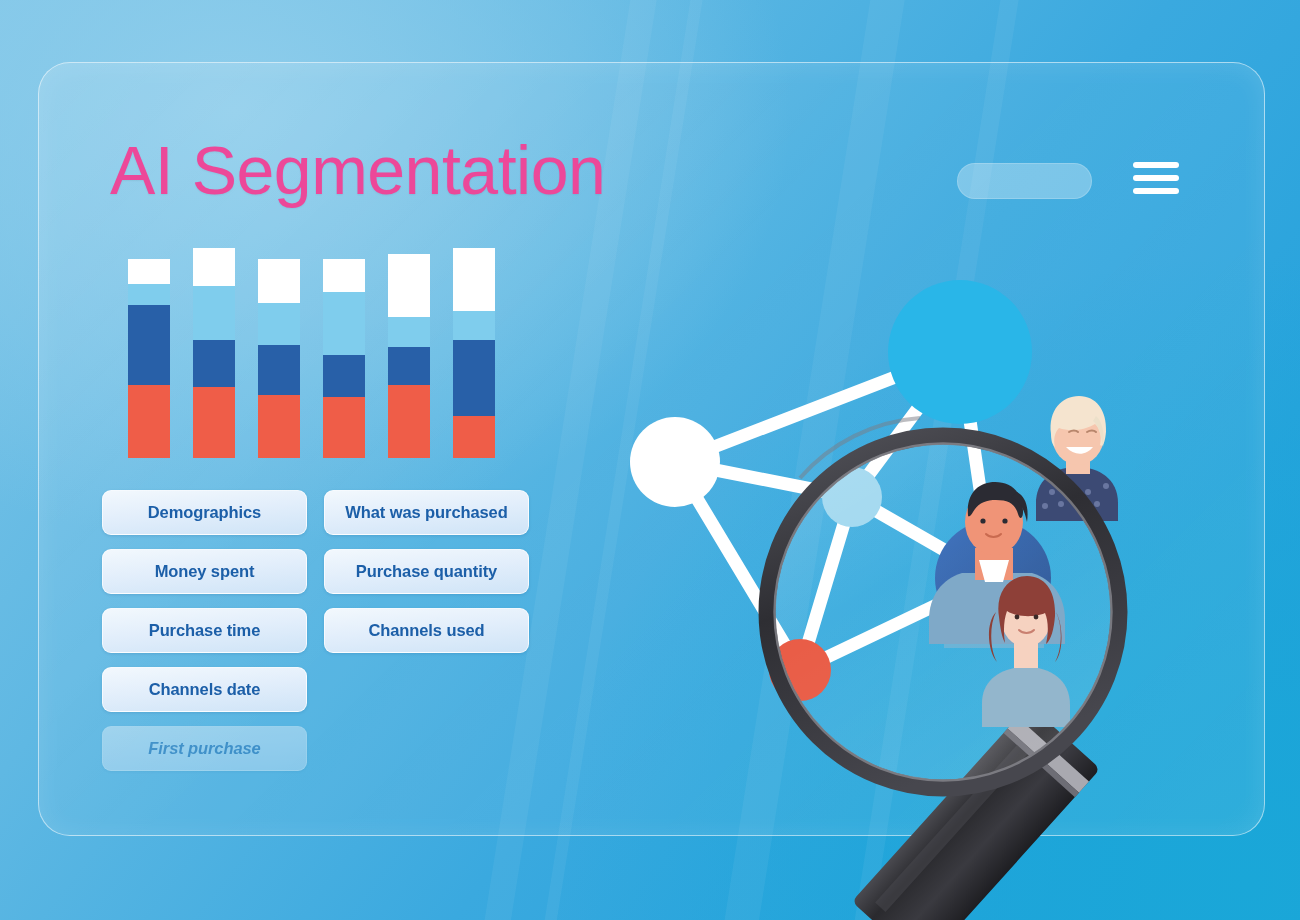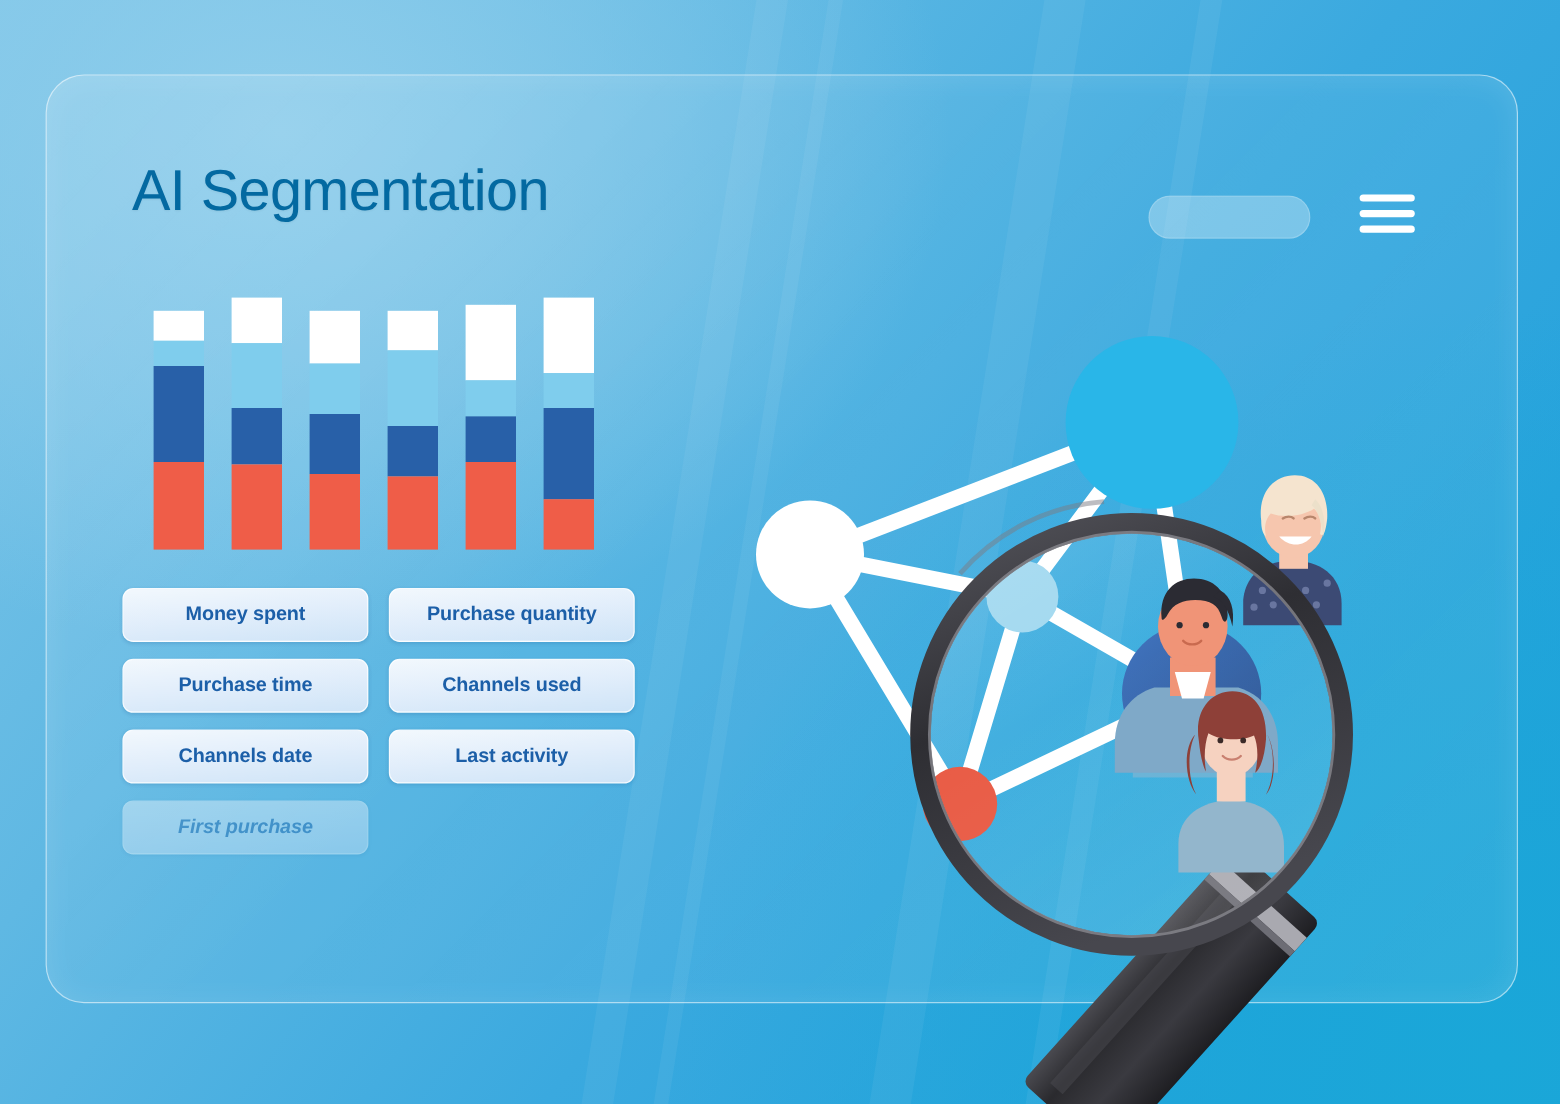--- a/index.html
+++ b/index.html
@@ -25,22 +25,22 @@
     position:absolute; left:38px; top:62px; width:1227px; height:774px;
     border-radius:32px;
     border:1.6px solid rgba(255,255,255,.55);
     background:linear-gradient(135deg, rgba(255,255,255,.12) 0%, rgba(255,255,255,.05) 45%, rgba(255,255,255,.09) 100%);
     box-shadow:0 2px 26px rgba(255,255,255,.10) inset;
   }
 
   
   .page-title {
     position:absolute; left:110px; top:136px;
-    font-size:48px; font-weight:300; letter-spacing:-0.5px;
-    color:#0369a1; line-height:1; white-space:nowrap;
+    font-size:68px; font-weight:300; letter-spacing:-0.5px;
+    color:#ec4899; line-height:1; white-space:nowrap;
     text-shadow:0 1px 2px rgba(0,0,0,.06);
   }
   .search-pill {
     position:absolute; left:957px; top:163px; width:135px; height:36px;
     border-radius:18px; background:rgba(255,255,255,.30);
     border:1px solid rgba(255,255,255,.18);
   }
   .menu-btn { position:absolute; left:1133px; top:162px; width:46px; height:38px; }
   .menu-btn span {
     display:block; height:6px; border-radius:3px; background:#fff; margin-bottom:7px;
@@ -125,30 +125,33 @@
     <div class="bar" style="left: 325px;">
       <div class="seg" style="height: 63px; background: rgb(255, 255, 255);"></div>
       <div class="seg" style="height: 29.4px; background: rgb(127, 205, 237);"></div>
       <div class="seg" style="height: 75.6px; background: rgb(40, 96, 168);"></div>
       <div class="seg" style="height: 42px; background: rgb(239, 93, 72);"></div>
     </div>
   </div>
 
 <div class="chips" id="chips">
     <div class="chip-row">
+      <div class="chip">Demographics</div>
+      <div class="chip">What was purchased</div>
+    </div>
+    <div class="chip-row">
       <div class="chip">Money spent</div>
       <div class="chip">Purchase quantity</div>
     </div>
     <div class="chip-row">
       <div class="chip">Purchase time</div>
       <div class="chip">Channels used</div>
     </div>
     <div class="chip-row">
       <div class="chip">Channels date</div>
-      <div class="chip">Last activity</div>
     </div>
     <div class="chip-row">
       <div class="chip faded">First purchase</div>
     </div>
   </div>
 
 <svg class="stage" id="stage" viewBox="0 0 1300 920">
   <defs>
     <clipPath id="lensClip">
       <circle id="lensClipC" cx="943" cy="612" r="168"></circle>

